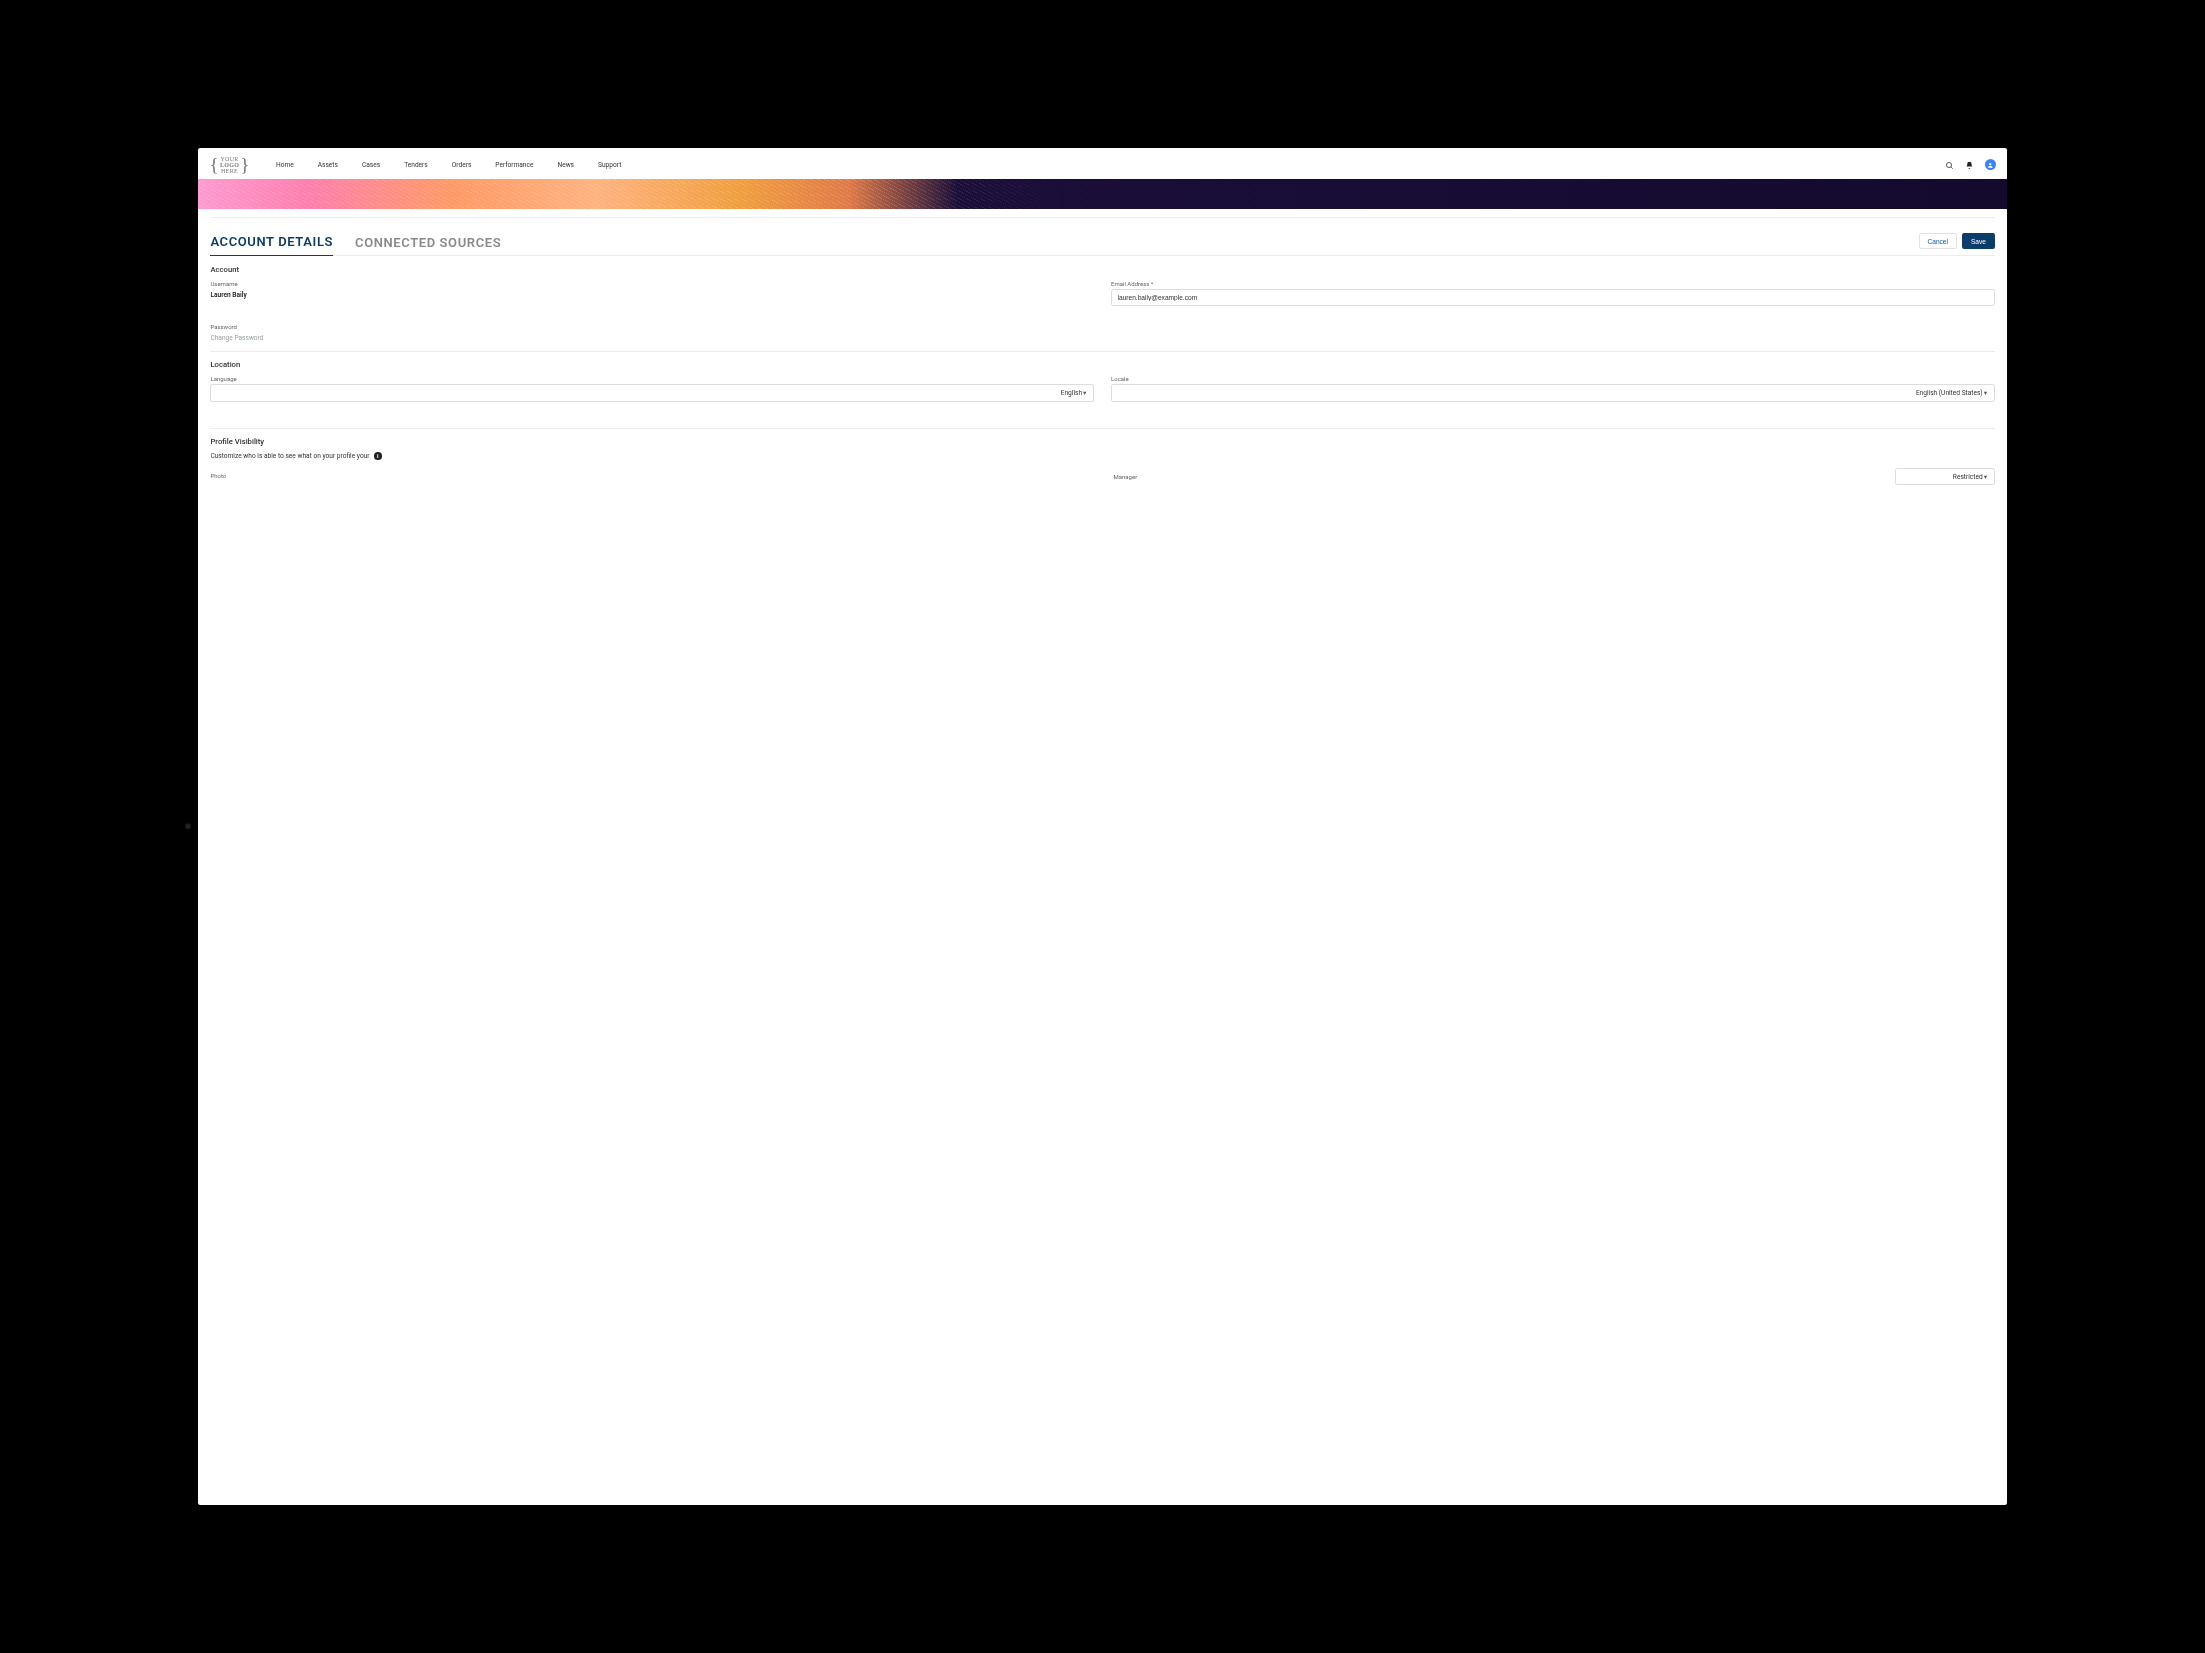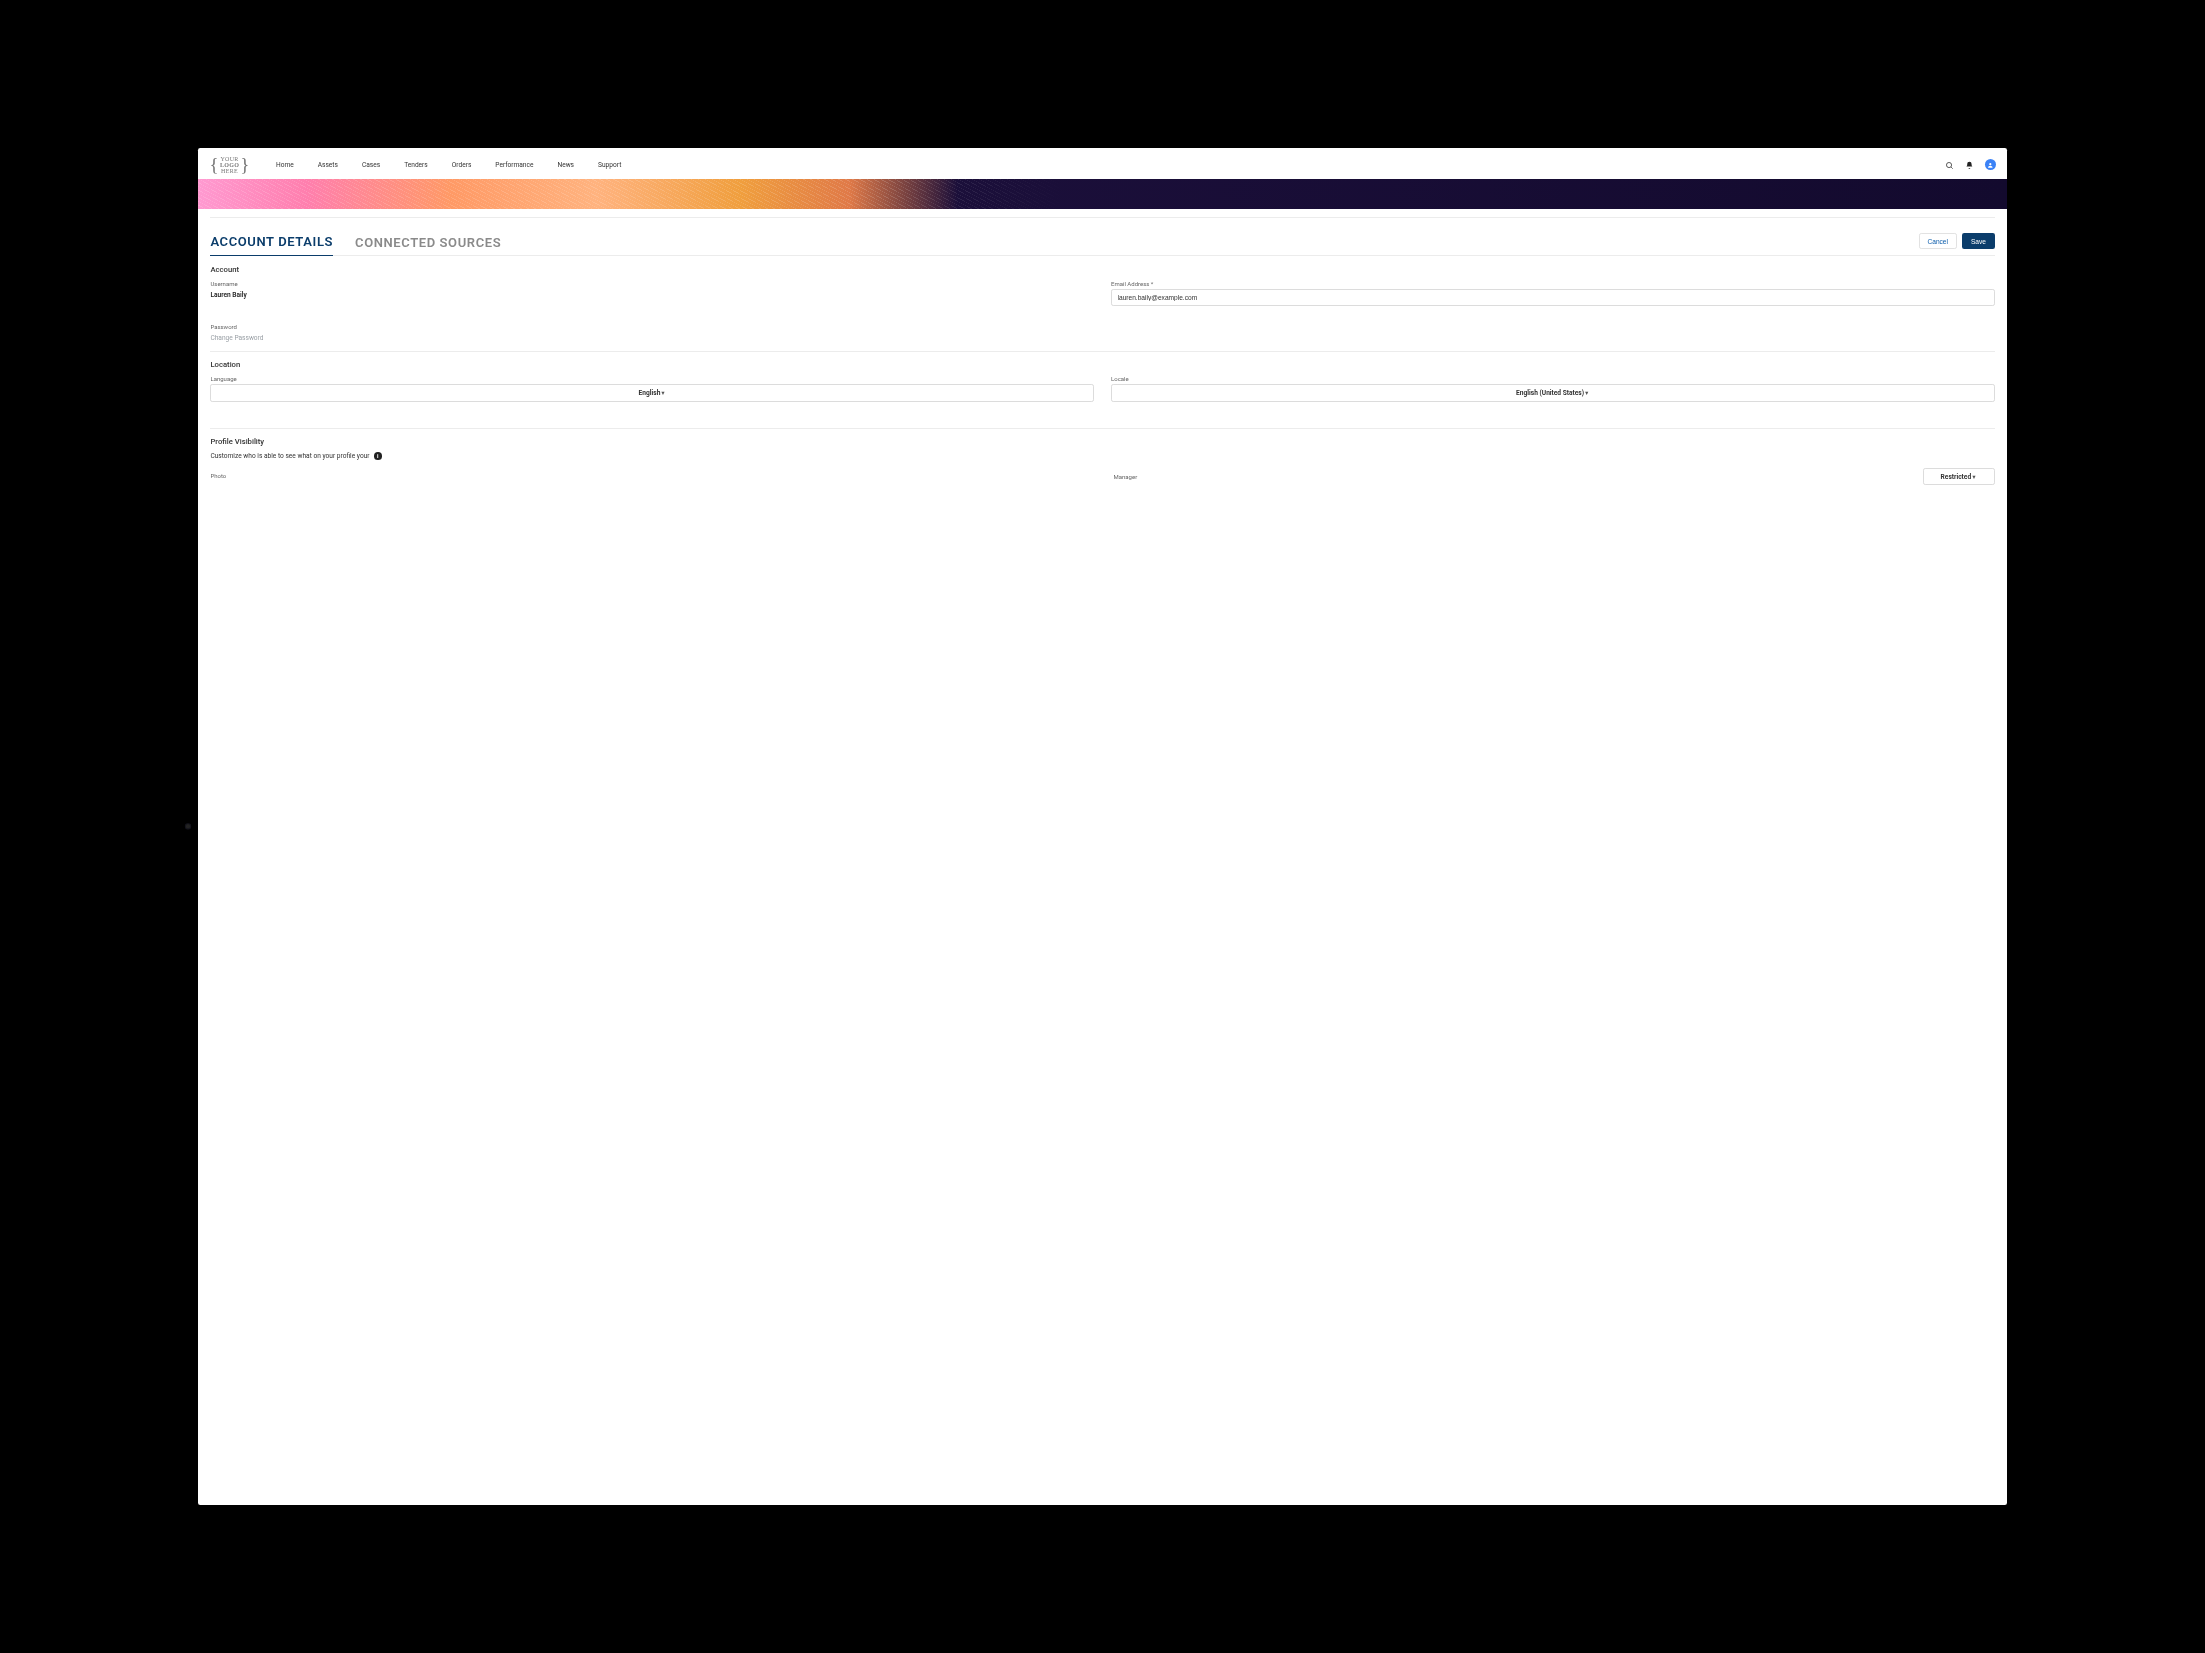--- a/index.html
+++ b/index.html
@@ -187,43 +187,42 @@
     width: 100%;
     border: 0.6px solid #dcdcdc;
     border-radius: 2.2px;
     padding: 3.9px 5.5px;
     font-size: 6.6px;
     color: #333;
     background:#fff;
   }
   .select {
     display:flex;
-    justify-content:center;
+    justify-content:flex-end;
     align-items:center;
     cursor:pointer;
-    font-weight:bold;
   }
   .select .caret { color:#555; font-size:5.5px; }
   .section-divider { border:none; border-top:0.6px solid #ececec; margin:8.8px 0; }
   .help-row { display:flex; align-items:center; gap:4.4px; font-size:6.6px; color:#333; margin-bottom:7.7px;}
   .info-icon {
     width:7.7px; height:7.7px; border-radius:50%;
     background:#222; color:#fff; font-size:5.5px;
     display:inline-flex; align-items:center; justify-content:center;
     font-weight:700;
   }
   .visibility-row {
     display:grid;
     grid-template-columns: 1fr 1fr;
     column-gap:22px;
     align-items:center;
   }
   .visibility-right { display:flex; align-items:center; gap:11px;}
   .visibility-right .mgr-label { font-size:6px; color:#666; flex:0 0 auto;}
-  .visibility-right .select { width: 72px; margin-left:auto;}
+  .visibility-right .select { width: 100px; margin-left:auto;}
   svg { display:block; }
 </style>
 </head>
 <body>
 
 <div class="tablet-frame">
   <span class="camera-dot"></span>
   <div class="tablet-screen">
 
     <div class="app-header">

